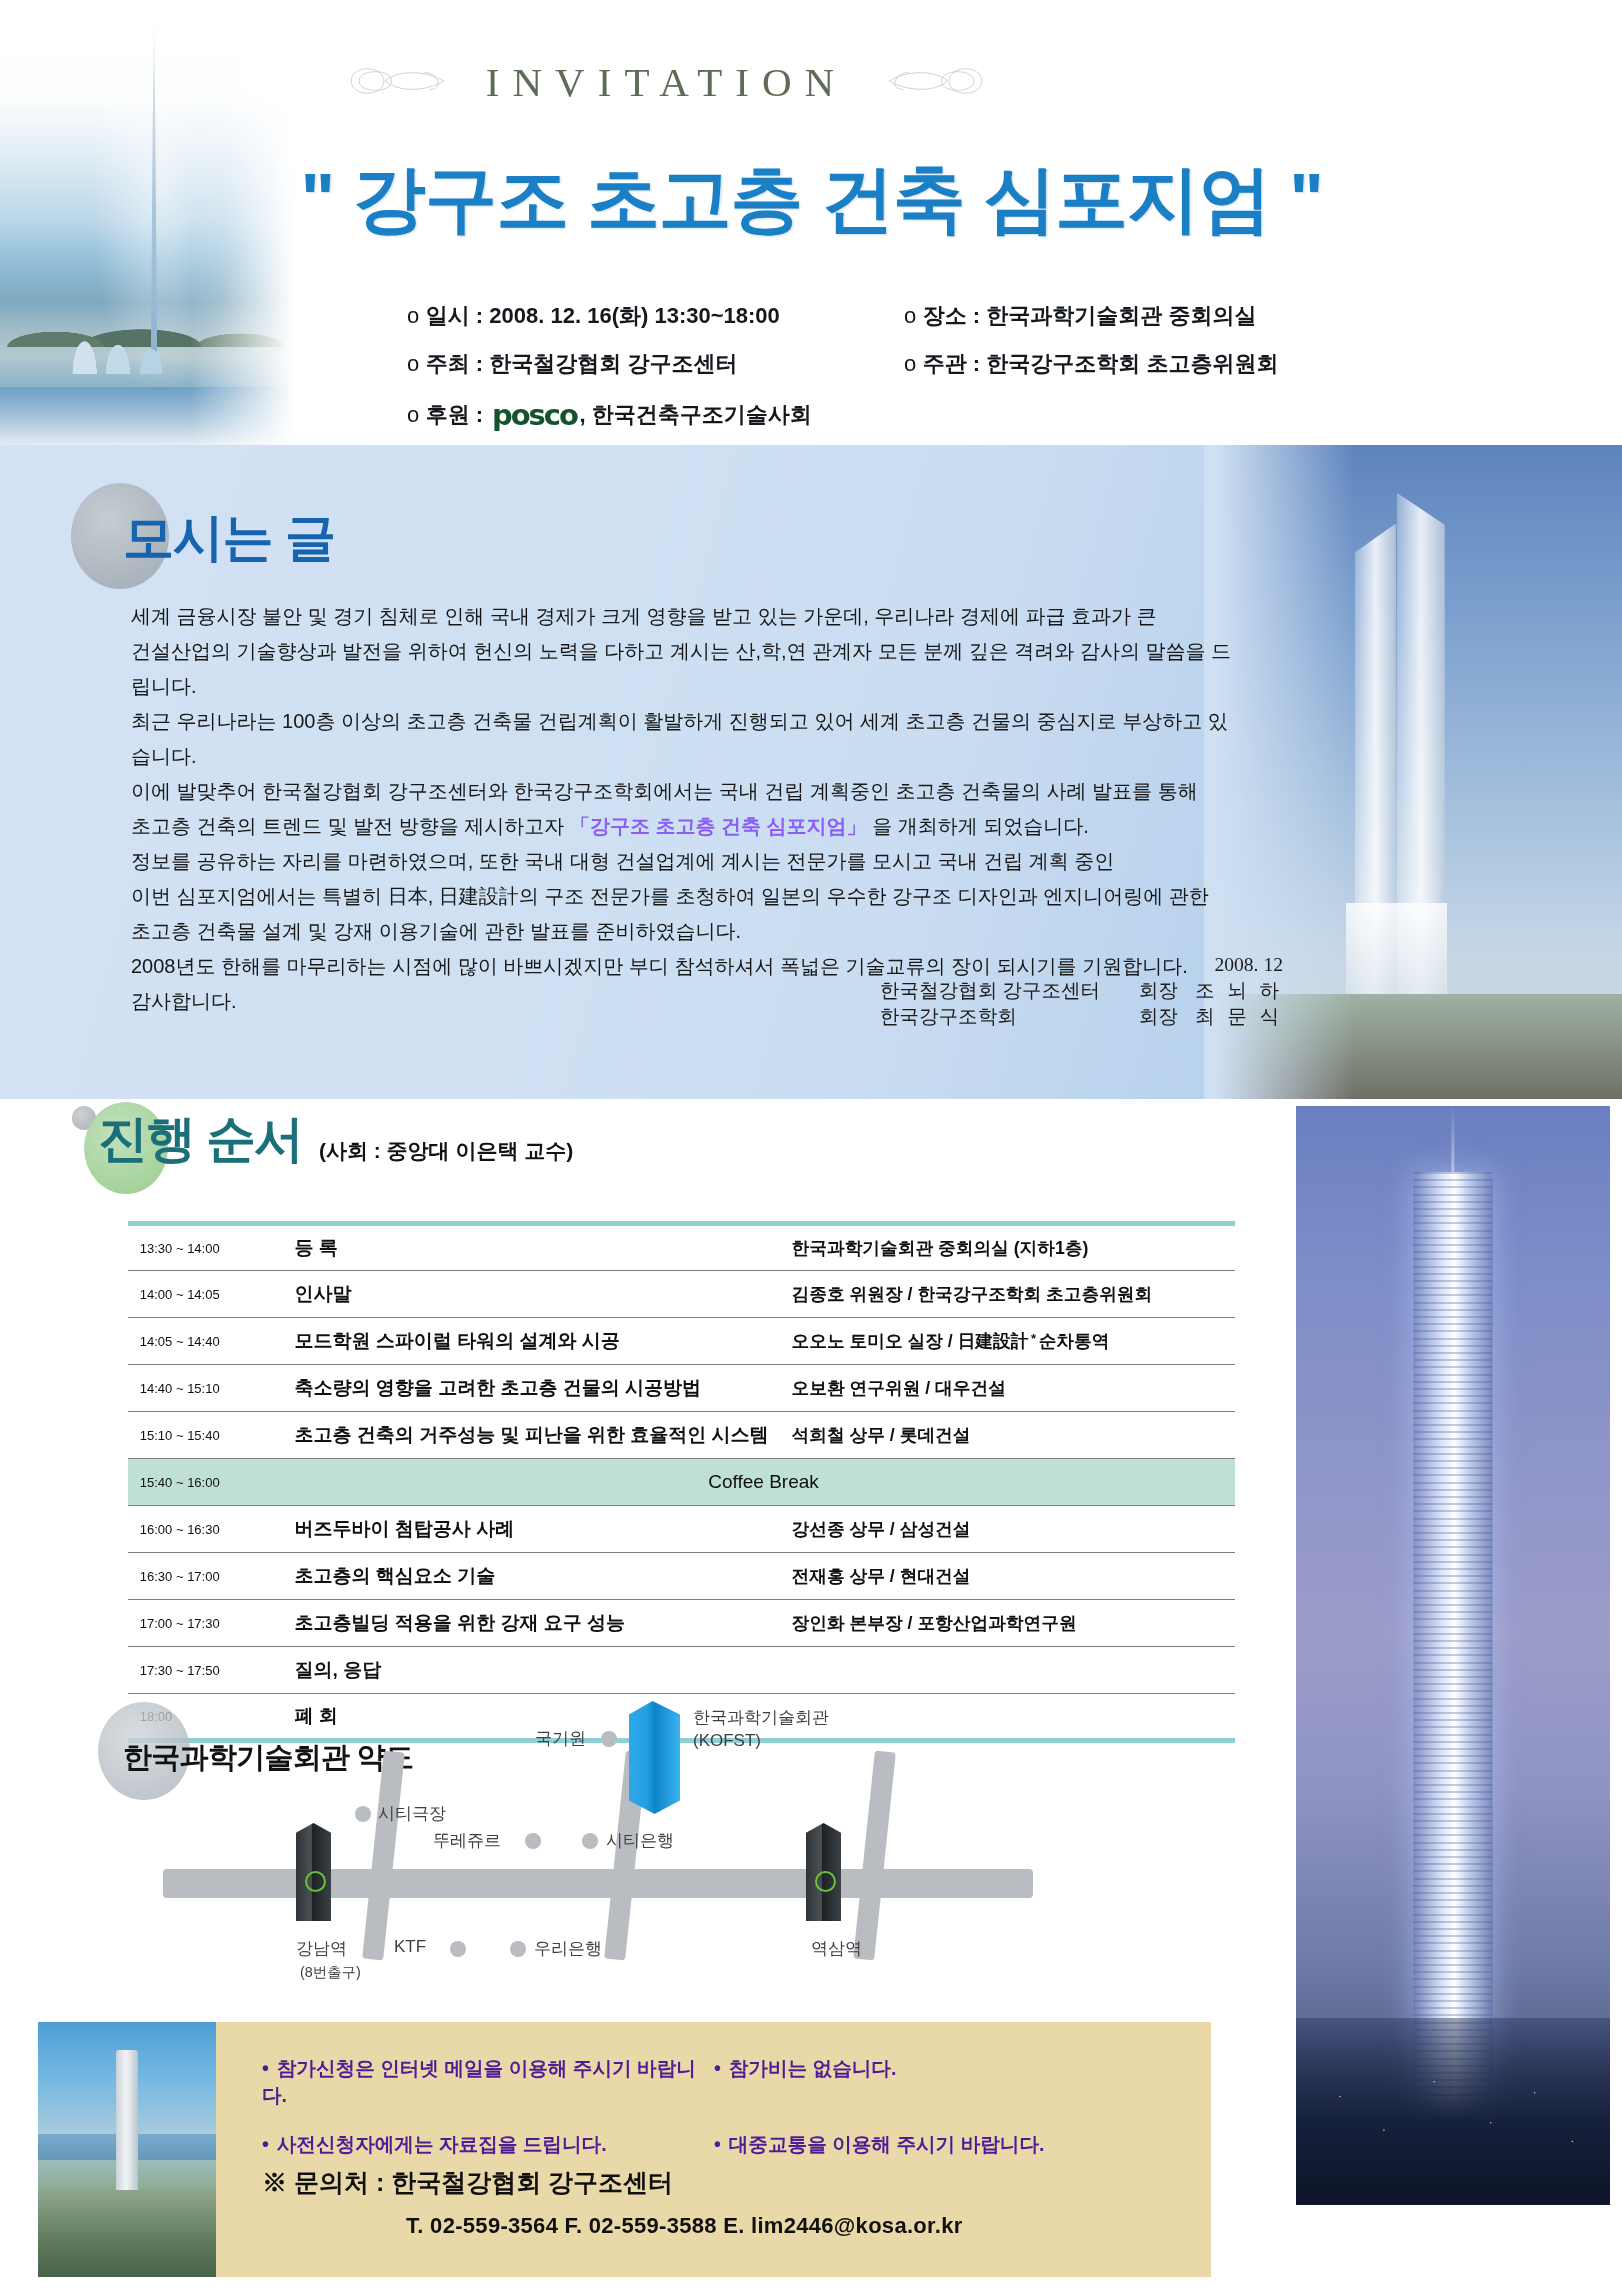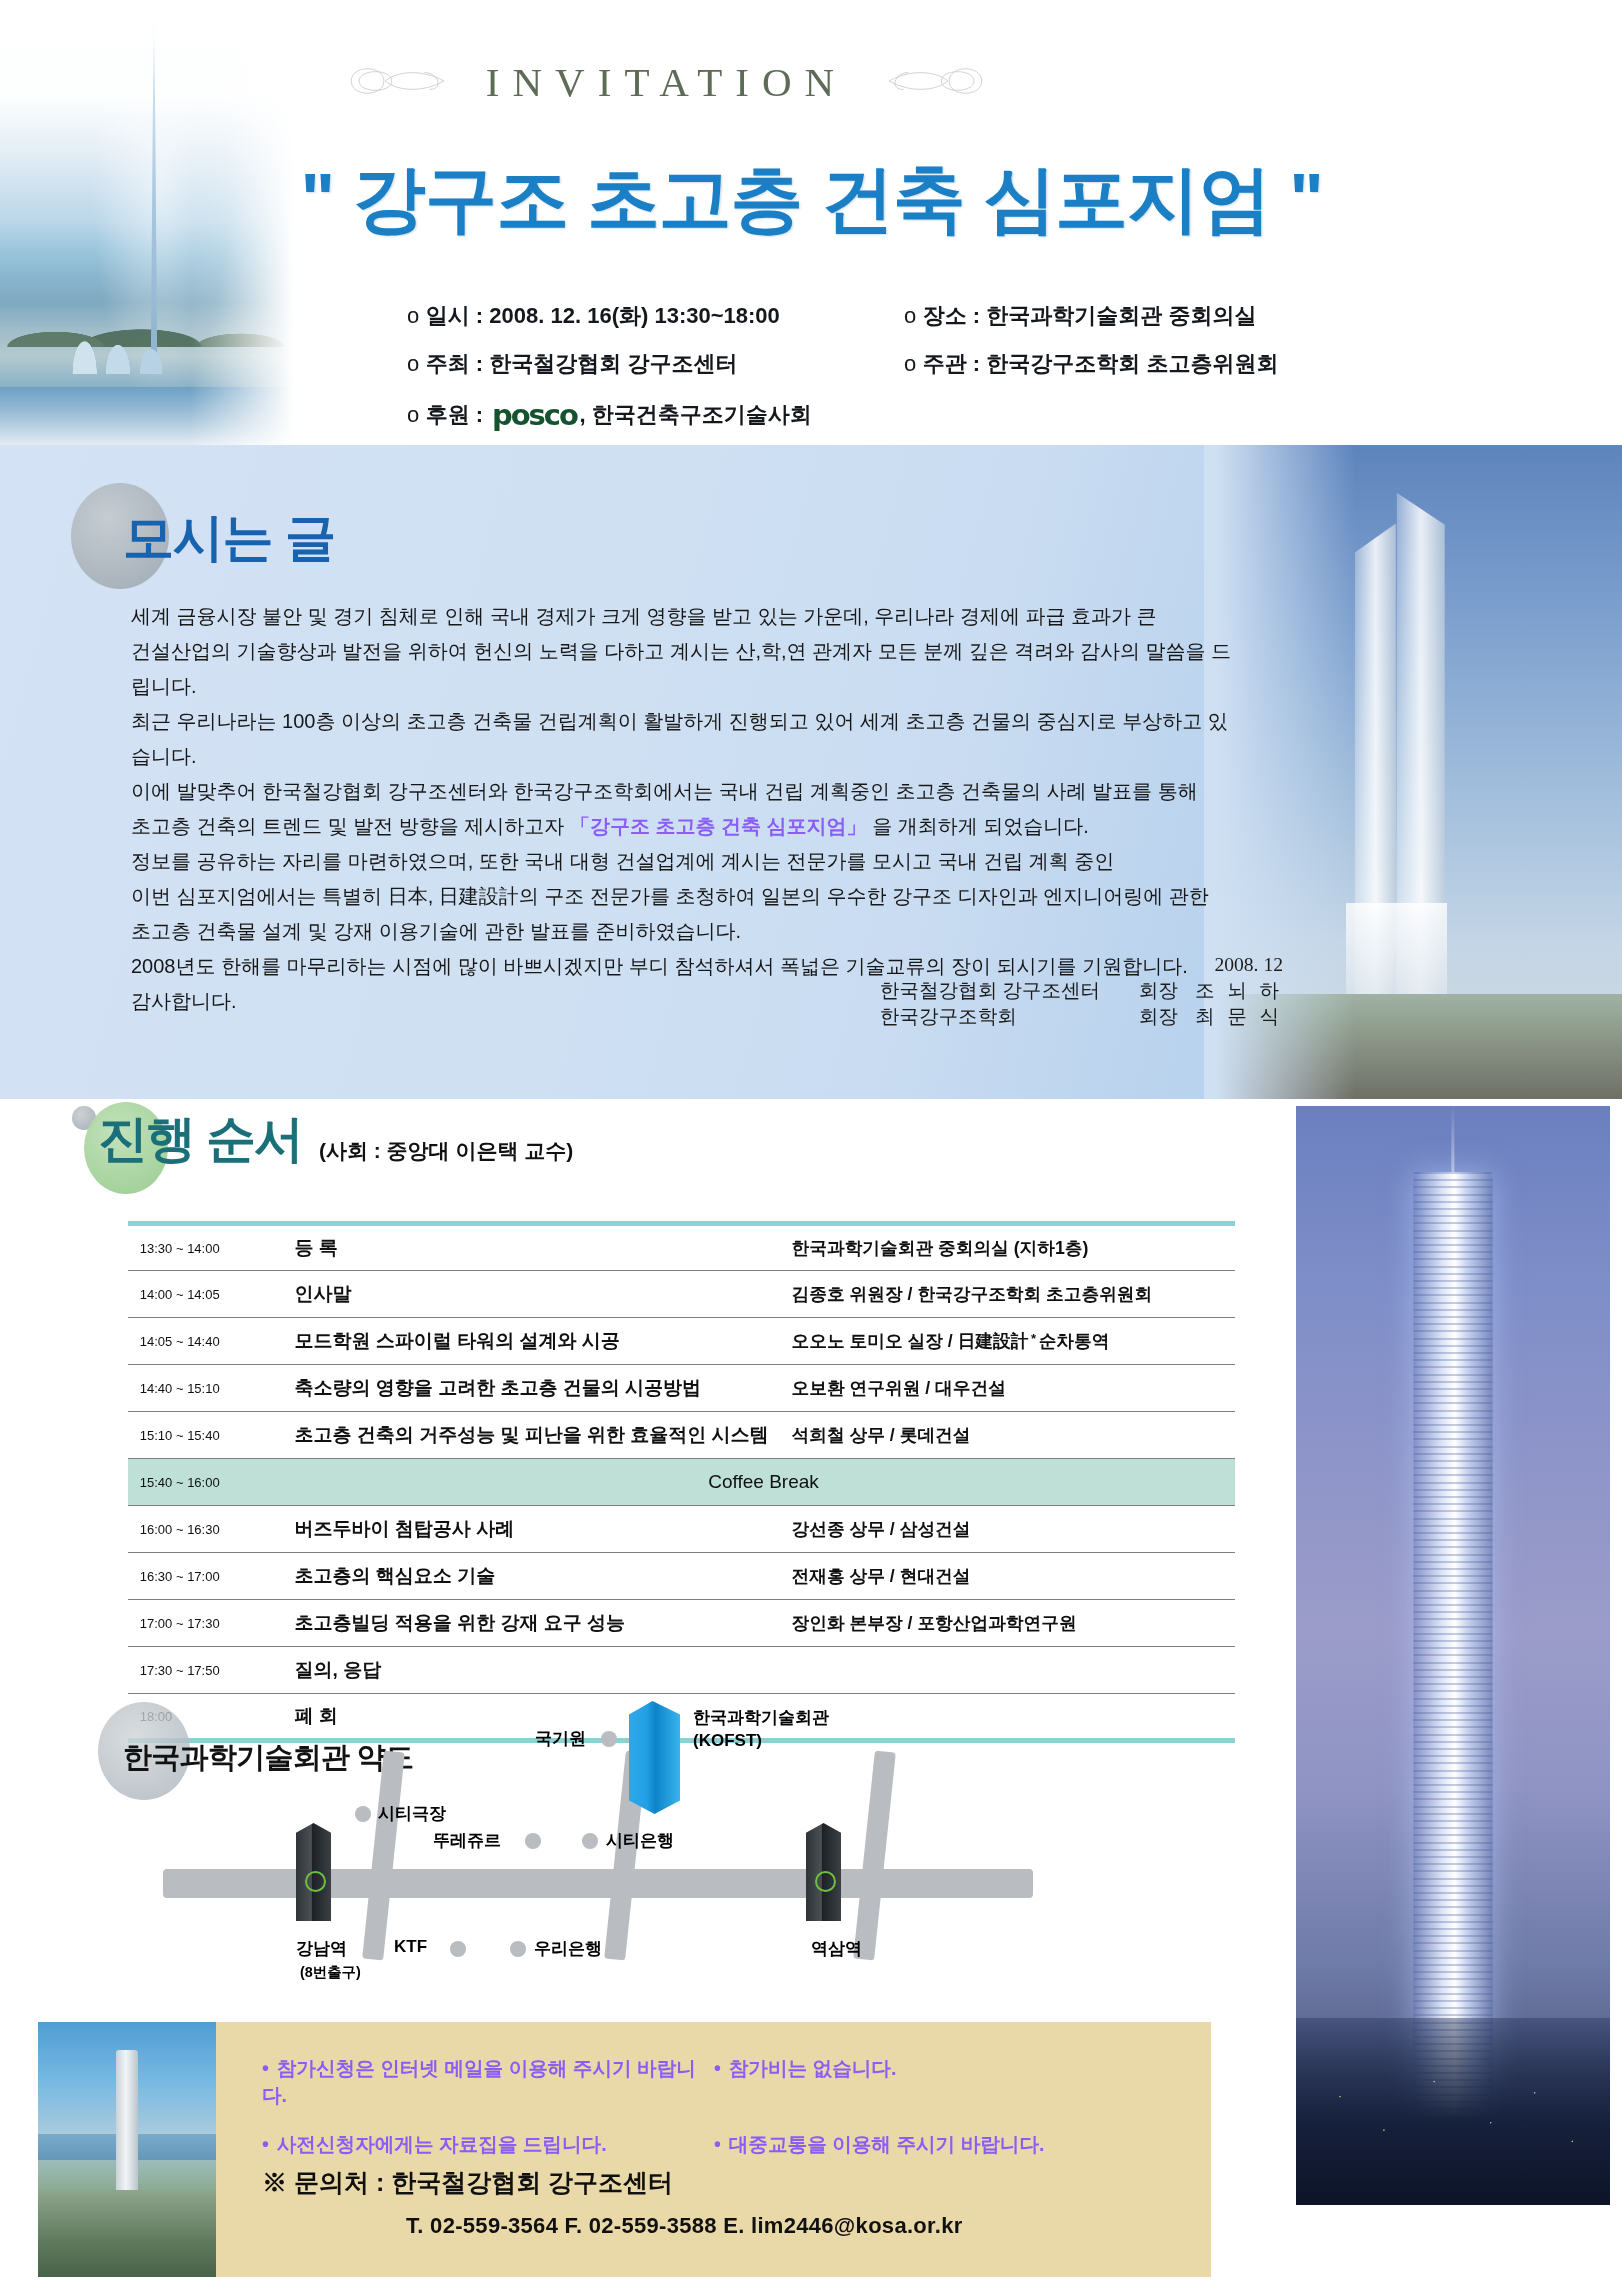--- a/index.html
+++ b/index.html
@@ -159,21 +159,21 @@
   
   .map-area { position:absolute; left:98px; top:1688px; width:1145px; height:275px; }
   .map-title-blob {
     position:absolute; left:0px; top:14.4px; width:92px; height:98px; border-radius:50%;
     background:radial-gradient(circle at 40% 36%, #cfd4d8, #b6bec4 60%, #a7b0b7 100%); opacity:.8;
   }
   .map-title { position:absolute; left:25px; top:50px; font-size:29px; font-weight:bold; color:#121212; letter-spacing:-0.7px; }
   .road { position:absolute; background:#b9bdc1; }
   .road.h { height:29px; border-radius:3.9px; }
   .road.v { width:21px; border-radius:3.9px; }
-  .map-label { position:absolute; font-size:17px; font-weight:bold; color:#000000; white-space:nowrap; }
+  .map-label { position:absolute; font-size:17px; font-weight:normal; color:#404040; white-space:nowrap; }
   .map-dot { position:absolute; width:15.7px; height:15.7px; border-radius:50%; background:#b9bdc1; }
   .subway {
     position:absolute; width:35px; height:98px;
     background:linear-gradient(to right,#2f3337 0%, #4a5055 44%, #1d2125 46%, #3a4045 100%);
     clip-path:polygon(0% 10%, 50% 0%, 100% 10%, 100% 100%, 0% 100%);
   }
   .subway::after {
     content:""; position:absolute; left:8.5px; top:48px; width:17px; height:17px; border-radius:50%;
     border:2.6px solid #6cbf3f;
   }
@@ -239,21 +239,21 @@
   .footer-photo .fp-river {
     position:absolute; left:0; top:44%; width:100%; height:10%;
     background:linear-gradient(to bottom,#6fa5c8,#5b91b8); opacity:.85;
   }
   .footer-photo .fp-ground {
     position:absolute; left:0; bottom:0; width:100%; height:34%;
     background:linear-gradient(to bottom,#8fa68d,#5e7a5d 60%,#49624a 100%);
   }
   .footer-notes { position:absolute; left:262px; top:2055px; width:851px; }
   .fn-grid { display:grid; grid-template-columns:452px 399px; row-gap:22px; }
-  .fn-item { font-size:19.6px; font-weight:bold; color:#8b5cf6; }
+  .fn-item { font-size:19.6px; font-weight:bold; color:#4c1d95; }
   .fn-item .dot { margin-right:7.9px; }
   .contact-org { position:absolute; left:262px; top:2166px; font-size:25px; font-weight:bold; color:#101010; }
   .contact-line { position:absolute; left:406px; top:2213px; font-size:22px; font-weight:bold; color:#101010; letter-spacing:0.3px; }
 </style>
 </head>
 <body>
 
 <div class="hero">
   <div class="hero-city">
     <div class="spire"></div>

